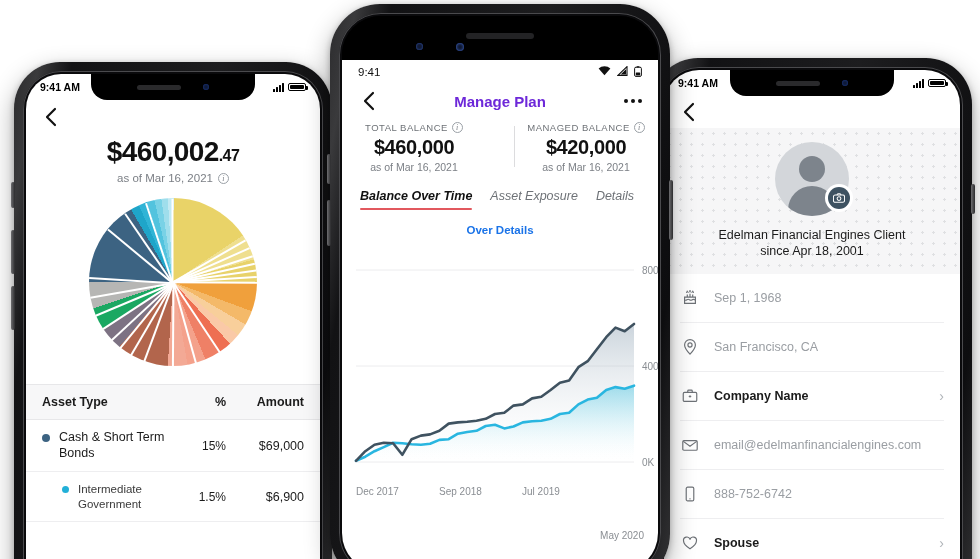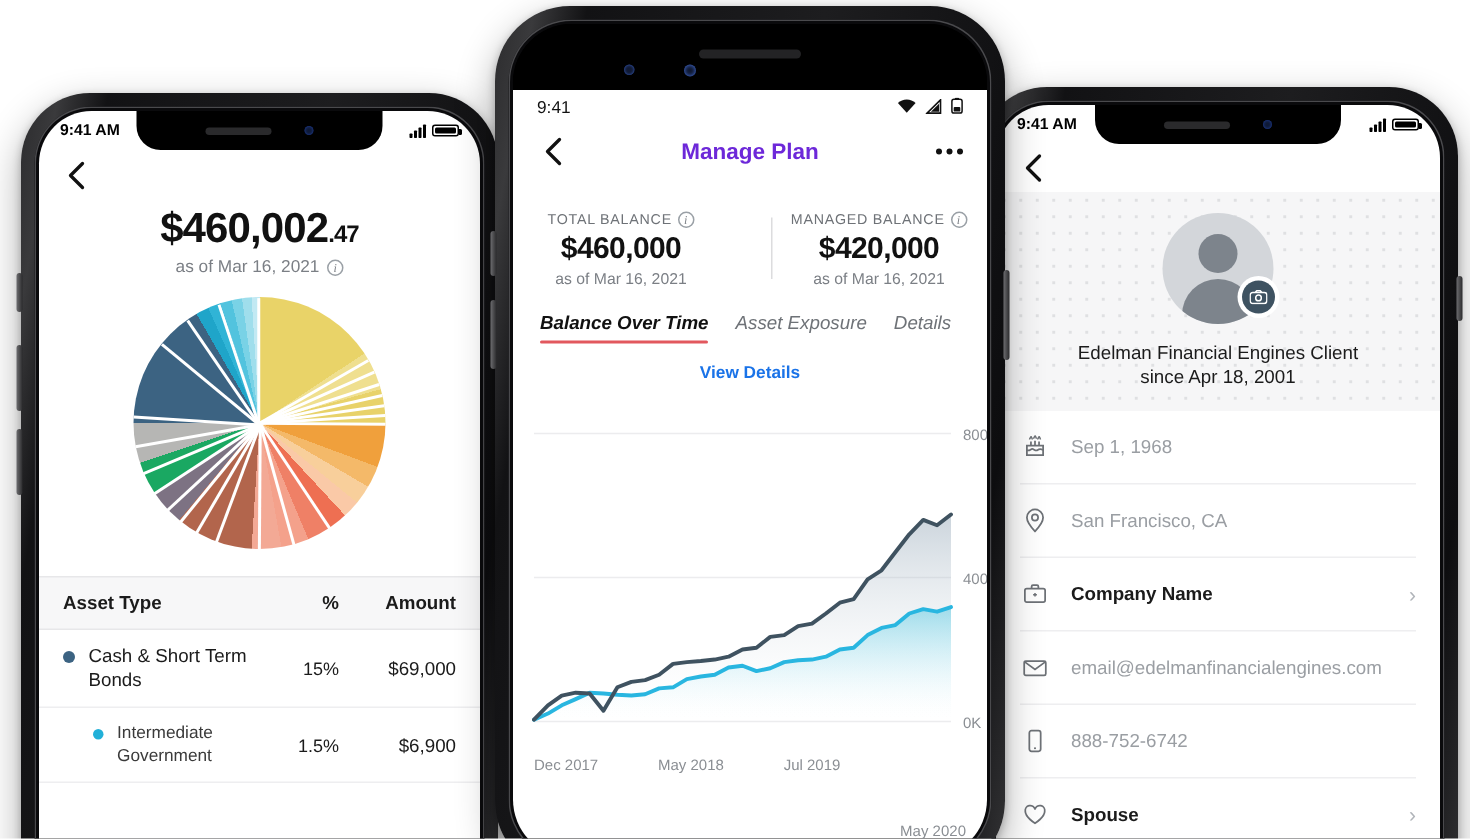--- a/index.html
+++ b/index.html
@@ -103,21 +103,21 @@
   .c-topblack .sp { position:absolute; left:50%; transform:translateX(-50%); top:17px; width:68px;height:6px;border-radius:4px;background:#232325;}
   .c-topblack .cm1 { position:absolute; left:74px; top:27px; width:7px;height:7px;border-radius:50%;background:#111a33; box-shadow: inset 0 0 2px #3b63c9;}
   .c-topblack .cm2 { position:absolute; left:114px; top:27px; width:8px;height:8px;border-radius:50%;background:#0f1830; box-shadow: inset 0 0 3px #4a74e0;}
   .c-body { background:#fff; height: calc(100% - 44px); }
   .c-status { height:24px; display:flex; align-items:center; justify-content:space-between; padding: 0 16px; font-size:11.5px; color:#111; font-weight:400;}
   .c-status .right { display:flex; align-items:center; gap:6px; }
   .c-nav { height: 34px; display:flex; align-items:center; justify-content:space-between; padding: 0 16px; position: relative; }
   .c-nav .ttl { position:absolute; left:0; right:0; text-align:center; font-size: 15px; font-weight:700; color:#6d28d9;}
   .dots3 { display:flex; gap:3px; z-index:2;}
   .dots3 i { width:4px;height:4px;border-radius:50%;background:#111; display:block;}
-  .bal-row { display:flex; margin-top: 23px; gap: 28px; }
+  .bal-row { display:flex; margin-top: 4px; gap: 28px; }
   .bal-col { flex:1; text-align:center; position:relative; }
   .bal-col + .bal-col::before{content:"";position:absolute;left:0;top:4px;bottom:6px;width:1px;background:#dcdcde;}
   .bal-lbl { font-size: 9.5px; letter-spacing:.5px; color:#6e7277; display:flex; align-items:center; justify-content:center; gap:4px;}
   .bal-val { font-size: 20px; font-weight: 800; color:#111; margin-top:3px; letter-spacing:-.4px;}
   .bal-sub { font-size: 10.5px; color:#7b7f85; margin-top:2px;}
   .tabs { display:flex; gap:18px; padding: 0 18px; margin-top: 16px; align-items:flex-end;}
   .tab { font-size: 12.5px; color:#6e7277; padding-bottom: 7px; position:relative;font-style:italic;}
   .tab.active { color:#111; font-weight:700; }
   .tab.active::after{content:"";position:absolute;left:0;right:0;bottom:0;height:2.5px;background:#e2585e;border-radius:2px;}
   .viewdetails { text-align:center; margin-top: 14px; font-size: 11.5px; font-weight:700; color:#1a73e8;}
@@ -428,21 +428,21 @@
        <div class="bal-sub">as of Mar 16, 2021</div>
               </div>
             </div>
 
           <div class="tabs" id="tabs">
               <div class="tab active">Balance Over Time</div>
               <div class="tab">Asset Exposure</div>
               <div class="tab">Details</div>
             </div>
 
-          <div class="viewdetails">View Details</div>
+          <div class="viewdetails">Over Details</div>
 
           <div class="chart-wrap">
             <svg id="linechart" width="340" height="256" viewBox="0 0 340 256">
                 <defs>
     <linearGradient id="gdark" x1="0" y1="0" x2="0" y2="1">
       <stop offset="0%" stop-color="#8fa3b4" stop-opacity="0.85"></stop>
       <stop offset="100%" stop-color="#ffffff" stop-opacity="0.05"></stop>
     </linearGradient>
     <linearGradient id="gcyan" x1="0" y1="0" x2="0" y2="1">
       <stop offset="0%" stop-color="#7fdcf0" stop-opacity="0.85"></stop>
@@ -455,21 +455,21 @@
                 <path d="M14.0 212.8 L23.3 208.7 L32.5 203.2 L41.8 199.1 L51.1 194.8 L60.3 195.3 L69.6 196.2 L78.9 196.7 L88.1 195.8 L97.4 191.9 L106.7 191.2 L115.9 185.7 L125.2 184.0 L134.5 182.8 L143.7 178.0 L153.0 176.8 L162.3 180.4 L171.5 178.5 L180.8 174.4 L190.1 173.2 L199.3 172.7 L208.6 170.8 L217.9 166.0 L227.1 164.8 L236.4 156.4 L245.7 151.6 L254.9 149.7 L264.2 142.0 L273.5 139.1 L282.7 140.8 L292.0 137.7 L 292 214 L 14 214 Z" fill="url(#gcyan)"></path>
                 <path d="M14.0 212.8 L23.3 203.2 L32.5 196.7 L41.8 194.8 L51.1 195.3 L60.3 206.8 L69.6 191.2 L78.9 187.6 L88.1 186.4 L97.4 182.8 L106.7 175.6 L115.9 174.4 L125.2 173.7 L134.5 172.7 L143.7 170.8 L153.0 166.0 L162.3 164.8 L171.5 157.6 L180.8 156.4 L190.1 150.4 L199.3 148.7 L208.6 142.0 L217.9 134.8 L227.1 132.4 L236.4 119.2 L245.7 113.2 L254.9 101.2 L264.2 89.2 L273.5 79.6 L282.7 83.2 L292.0 76.0 L 292 214 L 14 214 Z" fill="url(#gdark)" opacity="0.55"></path>
                 <path d="M14.0 212.8 L23.3 208.7 L32.5 203.2 L41.8 199.1 L51.1 194.8 L60.3 195.3 L69.6 196.2 L78.9 196.7 L88.1 195.8 L97.4 191.9 L106.7 191.2 L115.9 185.7 L125.2 184.0 L134.5 182.8 L143.7 178.0 L153.0 176.8 L162.3 180.4 L171.5 178.5 L180.8 174.4 L190.1 173.2 L199.3 172.7 L208.6 170.8 L217.9 166.0 L227.1 164.8 L236.4 156.4 L245.7 151.6 L254.9 149.7 L264.2 142.0 L273.5 139.1 L282.7 140.8 L292.0 137.7" fill="none" stroke="#29b6e0" stroke-width="2.6" stroke-linejoin="round" stroke-linecap="round"></path>
                 <path d="M14.0 212.8 L23.3 203.2 L32.5 196.7 L41.8 194.8 L51.1 195.3 L60.3 206.8 L69.6 191.2 L78.9 187.6 L88.1 186.4 L97.4 182.8 L106.7 175.6 L115.9 174.4 L125.2 173.7 L134.5 172.7 L143.7 170.8 L153.0 166.0 L162.3 164.8 L171.5 157.6 L180.8 156.4 L190.1 150.4 L199.3 148.7 L208.6 142.0 L217.9 134.8 L227.1 132.4 L236.4 119.2 L245.7 113.2 L254.9 101.2 L264.2 89.2 L273.5 79.6 L282.7 83.2 L292.0 76.0" fill="none" stroke="#3f5260" stroke-width="2.6" stroke-linejoin="round" stroke-linecap="round"></path>
                 <text x="300" y="218.0" font-family="Liberation Sans, sans-serif" font-size="10" fill="#8a8e93">0K</text>
                 <text x="300" y="122.0" font-family="Liberation Sans, sans-serif" font-size="10" fill="#8a8e93">400K</text>
                 <text x="300" y="26.0" font-family="Liberation Sans, sans-serif" font-size="10" fill="#8a8e93">800K</text>
               </svg>
             <div id="xlabels" style="display:flex;justify-content:space-between;padding:0 14px 0 14px;margin-top:-18px;">
                 <span style="font-size: 10px; color: rgb(138, 142, 147);">Dec 2017</span>
-                <span style="font-size: 10px; color: rgb(138, 142, 147);">May 2018</span>
+                <span style="font-size: 10px; color: rgb(138, 142, 147);">Sep 2018</span>
                 <span style="font-size: 10px; color: rgb(138, 142, 147);">Jul 2019</span>
                 <span style="font-size: 10px; color: rgb(138, 142, 147); margin-top: 44px;">May 2020</span>
               </div>
           </div>
         </div>
       </div>
     </div>
   </div>
 
 </div>

